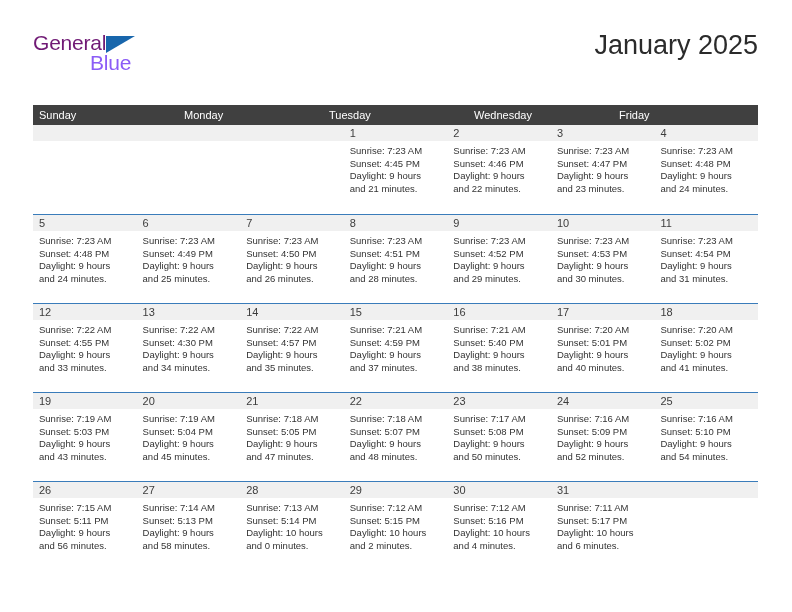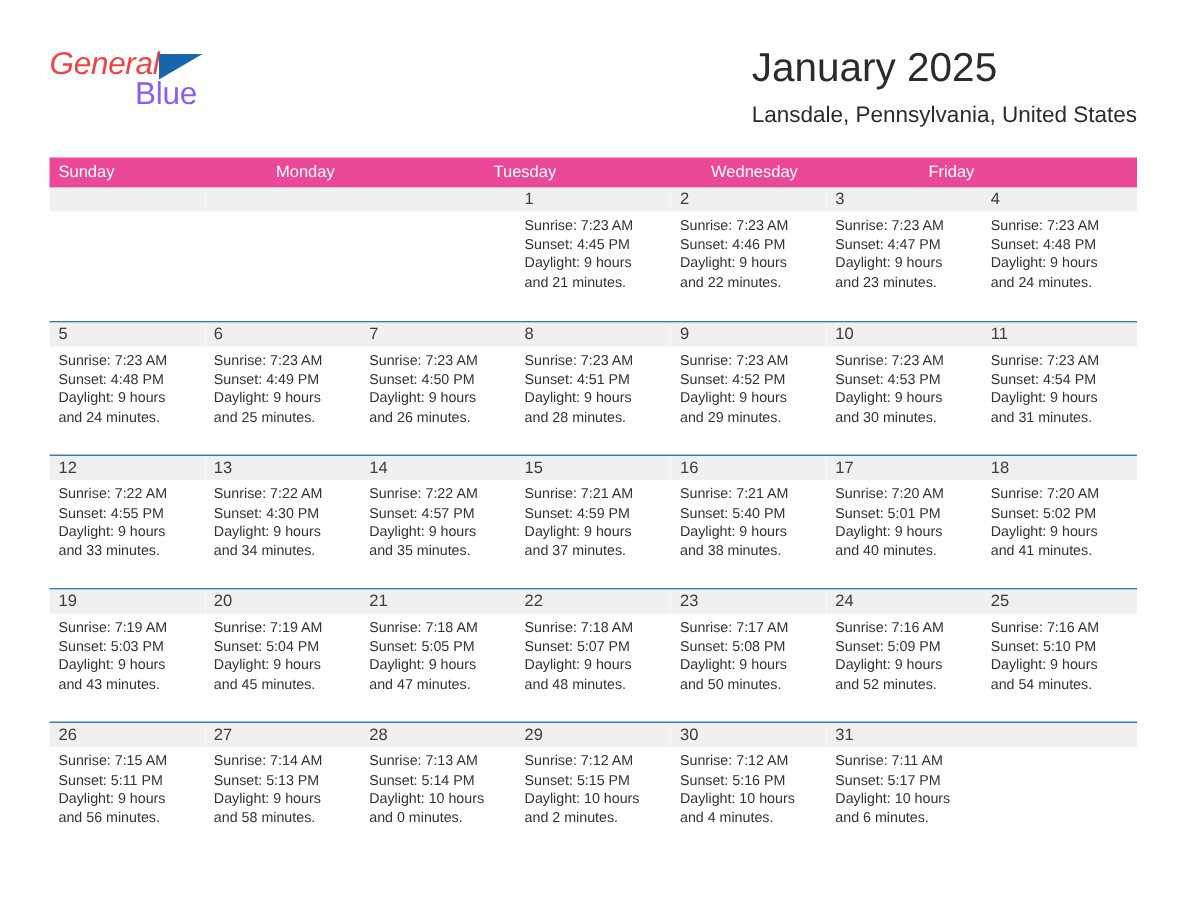--- a/index.html
+++ b/index.html
@@ -37,23 +37,22 @@
     top: 3px;
     width: 180px;
     height: 52px;
   }
   .logo-general {
     position: absolute;
     left: 0;
     top: 0;
     font-size: 21px;
     letter-spacing: -0.2px;
-    color: #ef4444;
+    color: #701a75;
     font-family: "Liberation Sans", sans-serif;
-    font-style: italic;
   }
   .logo-tri {
     position: absolute;
     left: 73px;
     top: 5px;
     width: 0;
     height: 0;
     border-left: 29px solid #1866ac;
     border-bottom: 17px solid transparent;
   }
@@ -92,21 +91,21 @@
   
   .calendar {
     position: absolute;
     left: 33px;
     top: 105px;
     width: 725px;
   }
 
   .dow-row {
     display: flex;
-    background: #ec4899;
+    background: #404040;
     height: 20px;
   }
   .dow {
     flex: 1 1 0;
     color: #ffffff;
     font-size: 11px;
     line-height: 20px;
     padding-left: 6px;
     box-sizing: border-box;
     white-space: nowrap;
@@ -158,21 +157,20 @@
   <div class="top">
 
     <div class="logo">
       <span class="logo-general">General</span>
       <span class="logo-tri"></span>
       <span class="logo-blue">Blue</span>
     </div>
 
     <div class="titles">
       <div class="cal-title">January 2025</div>
-      <div class="cal-subtitle">Lansdale, Pennsylvania, United States</div>
     </div>
 
   </div>
 
   <div class="calendar">
     <div class="dow-row" id="dow-row">
         <div class="dow">Sunday</div>
         <div class="dow">Monday</div>
         <div class="dow">Tuesday</div>
         <div class="dow">Wednesday</div>

